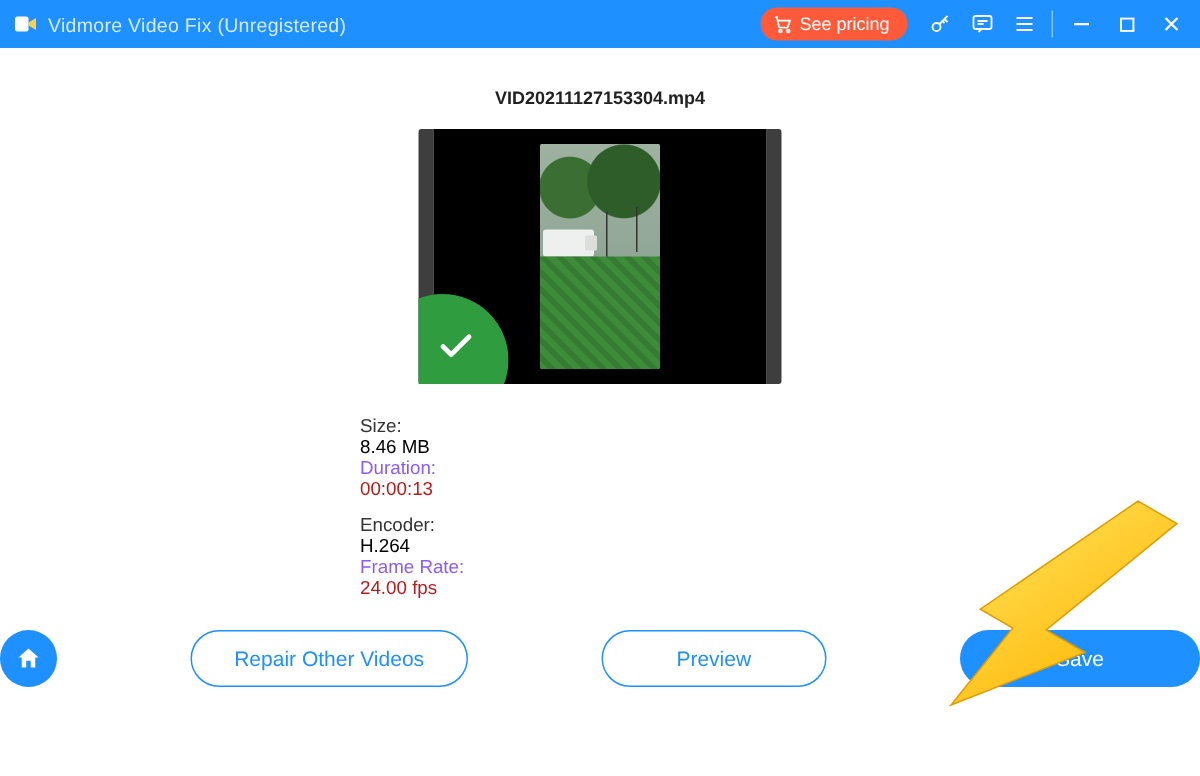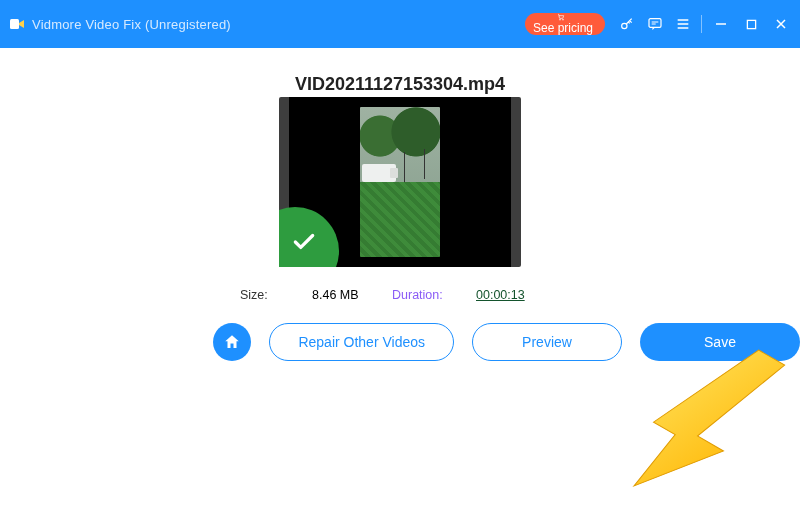--- a/index.html
+++ b/index.html
@@ -1,59 +1,59 @@
 <!DOCTYPE html>
 <html><head>
 <meta charset="utf-8">
 <style>
   * { box-sizing: border-box; margin: 0; padding: 0; }
   html, body { width: 800px; height: 517px; font-family: "Segoe UI", Arial, sans-serif; background: #fff; overflow: hidden; }
   
   
-  .titlebar { height: 48px; background: #1e90ff; display: flex; align-items: center; padding: 0 4px 0 8px; color: #fff; font-size: 13px; }
+  .titlebar { height: 32px; background: #1e90ff; display: flex; align-items: center; padding: 0 4px 0 8px; color: #fff; font-size: 13px; }
   .app-logo { width: 18px; height: 18px; margin-right: 6px; display: inline-flex; align-items: center; justify-content: center; }
   .app-title { flex: 0 0 auto; color: #d6eaff; letter-spacing: .2px; }
   .tb-spacer { flex: 1; }
-  .pricing-btn { background: #ff5b3a; color: #fff; border-radius: 14px; height: 22px; padding: 0 12px 0 8px; display: flex; align-items: center; font-size: 12px; cursor: pointer; margin-right: 8px; flex-direction: column; }
+  .pricing-btn { background: #ff5b3a; color: #fff; border-radius: 14px; height: 22px; padding: 0 12px 0 8px; display: flex; align-items: center; font-size: 12px; cursor: pointer; margin-right: 8px; }
   .pricing-btn svg { margin-right: 4px; }
   .tb-icon { width: 28px; height: 32px; display: flex; align-items: center; justify-content: center; cursor: pointer; color: #fff; }
   .tb-divider { width: 1px; height: 18px; background: rgba(255,255,255,.45); margin: 0 4px; }
   .window-ctrl { width: 30px; height: 32px; display: flex; align-items: center; justify-content: center; cursor: pointer; color: #fff; }
   
   
   .content { padding: 26px 0 0 0; text-align: center; position: relative; }
-  .filename { font-size: 18px; font-weight: 600; color: #222; margin-bottom: 2px; text-align: center; }
+  .filename { font-size: 12px; font-weight: 600; color: #222; margin-bottom: 14px; text-align: center; }
   
   .preview-wrap { width: 242px; height: 170px; margin: 0 auto 16px; position: relative; border-radius: 2px; overflow: visible; }
   .preview-bar { position: absolute; top: 0; bottom: 0; width: 10px; background: #3e3e3e; }
   .preview-bar.left { left: 0; border-radius: 2px 0 0 2px;}
   .preview-bar.right { right: 0; border-radius: 0 2px 2px 0;}
   .preview-black { position: absolute; top: 0; bottom: 0; left: 10px; right: 10px; background: #000; }
   .preview-img { position: absolute; top: 10px; bottom: 10px; left: 50%; transform: translateX(-50%); width: 80px; border-radius: 1px; overflow: hidden; }
   .preview-img .tree { position: absolute; left:0; right:0; top:0; height:55%; background: radial-gradient(circle at 70% 30%, #2e5d2a 30%, transparent 31%), radial-gradient(circle at 25% 35%, #3a6e33 25%, transparent 26%), linear-gradient(#9fb2a2, #8fa594); }
   .preview-img .van { position:absolute; left:2px; top:38%; width:34px; height:18px; background:#eef0ef; border-radius:2px; }
   .preview-img .van:after{content:"";position:absolute;right:-2px;top:4px;width:8px;height:10px;background:#dcdedc;border-radius:1px;}
   .preview-img .grass { position:absolute; left:0; right:0; bottom:0; height:50%; background: repeating-linear-gradient(45deg,#3e8b3a 0 4px,#357c32 4px 8px); }
   .preview-img .line { position:absolute; left:55%; top:30%; width:1px; height:32px; background:#333; }
   .preview-img .line2 { position:absolute; left:80%; top:28%; width:1px; height:30px; background:#333; }
   
   .ok-badge { position: absolute; left: 0; bottom: 0; width: 60px; height: 60px; overflow: hidden; }
   .ok-badge .circle { position: absolute; left: -28px; bottom: -28px; width: 88px; height: 88px; border-radius: 50%; background: #2e9c3f; display:flex; align-items:flex-start; justify-content:flex-end; }
   .ok-badge svg { position:absolute; left:12px; bottom:12px; }
   
   .meta { width: 320px; margin: 0 auto 16px; font-size: 12.5px; color: #555; }
-  .meta-row { display: flex; align-items: center; padding: 5px 0; }
+  .meta-row { display: flex; padding: 5px 0; flex-direction: column; }
   .meta-row .k1 { width: 72px; text-align: left; color: #333; }
   .meta-row .v1 { width: 80px; text-align: left; color: #000000; }
   .meta-row .k2 { width: 84px; text-align: left; color: #8b5cf6; }
-  .meta-row .v2 { flex: 1; text-align: left; color: #14532d; text-decoration: underline; }
+  .meta-row .v2 { flex: 1; text-align: left; color: #b91c1c; }
   
   .success-msg { font-size: 14.5px; font-weight: 700; color: #222; margin: 8px 0 22px; }
   
-  .actions { display: flex; justify-content: flex-end; align-items: center; gap: 18px; }
+  .actions { display: flex; justify-content: space-between; align-items: center; gap: 18px; }
   .home-btn { width: 38px; height: 38px; border-radius: 50%; background: #1e90ff; display: flex; align-items: center; justify-content: center; cursor: pointer; }
   .pill { height: 38px; border-radius: 19px; padding: 0 28px; font-size: 14px; display: flex; align-items: center; justify-content: center; cursor: pointer; min-width: 150px; }
   .pill.outline { border: 1.5px solid #1e90ff; color: #1e90ff; background: #fff; }
   .pill.solid { background: #1e90ff; color: #fff; border: none; min-width: 160px; }
   
   
   .arrow-overlay { position: absolute; pointer-events: none; }
 </style>
 </head>
 <body>
@@ -133,20 +133,26 @@
     </div>
   </div>
 
   <div class="meta">
     <div class="meta-row">
       <span class="k1">Size:</span>
       <span class="v1">8.46 MB</span>
       <span class="k2">Duration:</span>
       <span class="v2">00:00:13</span>
     </div>
+    <div class="meta-row">
+      <span class="k1">Encoder:</span>
+      <span class="v1">H.264</span>
+      <span class="k2">Frame Rate:</span>
+      <span class="v2">24.00 fps</span>
+    </div>
   </div>
 
 
   <div class="actions">
     <div class="home-btn">
       <svg width="18" height="18" viewBox="0 0 24 24" fill="#fff">
           <path d="M12 3 L3 11 H6 V20 H10 V14 H14 V20 H18 V11 H21 Z"></path>
         </svg>
     </div>
     <div class="pill outline">

